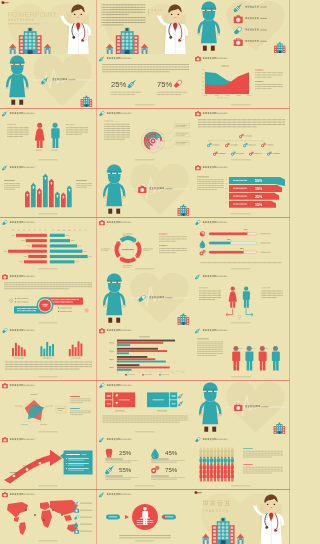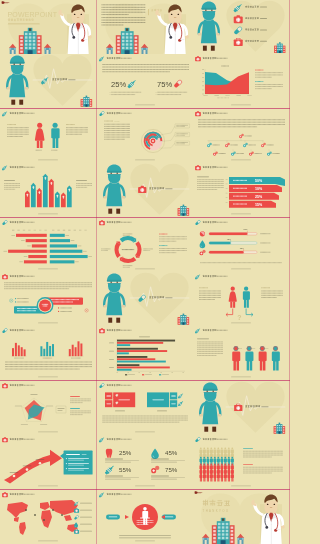--- a/index.html
+++ b/index.html
@@ -1,19 +1,19 @@
 <!DOCTYPE html>
 <html><head>
 <meta charset="utf-8">
 <title>Medical PowerPoint Template Preview</title>
 <style>
   html,body{margin:0;padding:0;}
   body{width:290px;height:544px;overflow:hidden;background:#ece3b4;
        font-family:"Liberation Sans",sans-serif;}
-  #deck{position:relative;width:290px;height:544px;background:#be185d;}
+  #deck{position:relative;width:290px;height:544px;background:#ef4444;}
   .slide{position:absolute;width:96.667px;height:54.4px;overflow:hidden;}
   .slide svg{display:block;}
   text{font-family:"Liberation Sans",sans-serif;}
 </style>
 </head>
 <body>
 
 <div id="deck">
 <svg width="0" height="0" style="position:absolute" aria-hidden="true">
       <defs>

